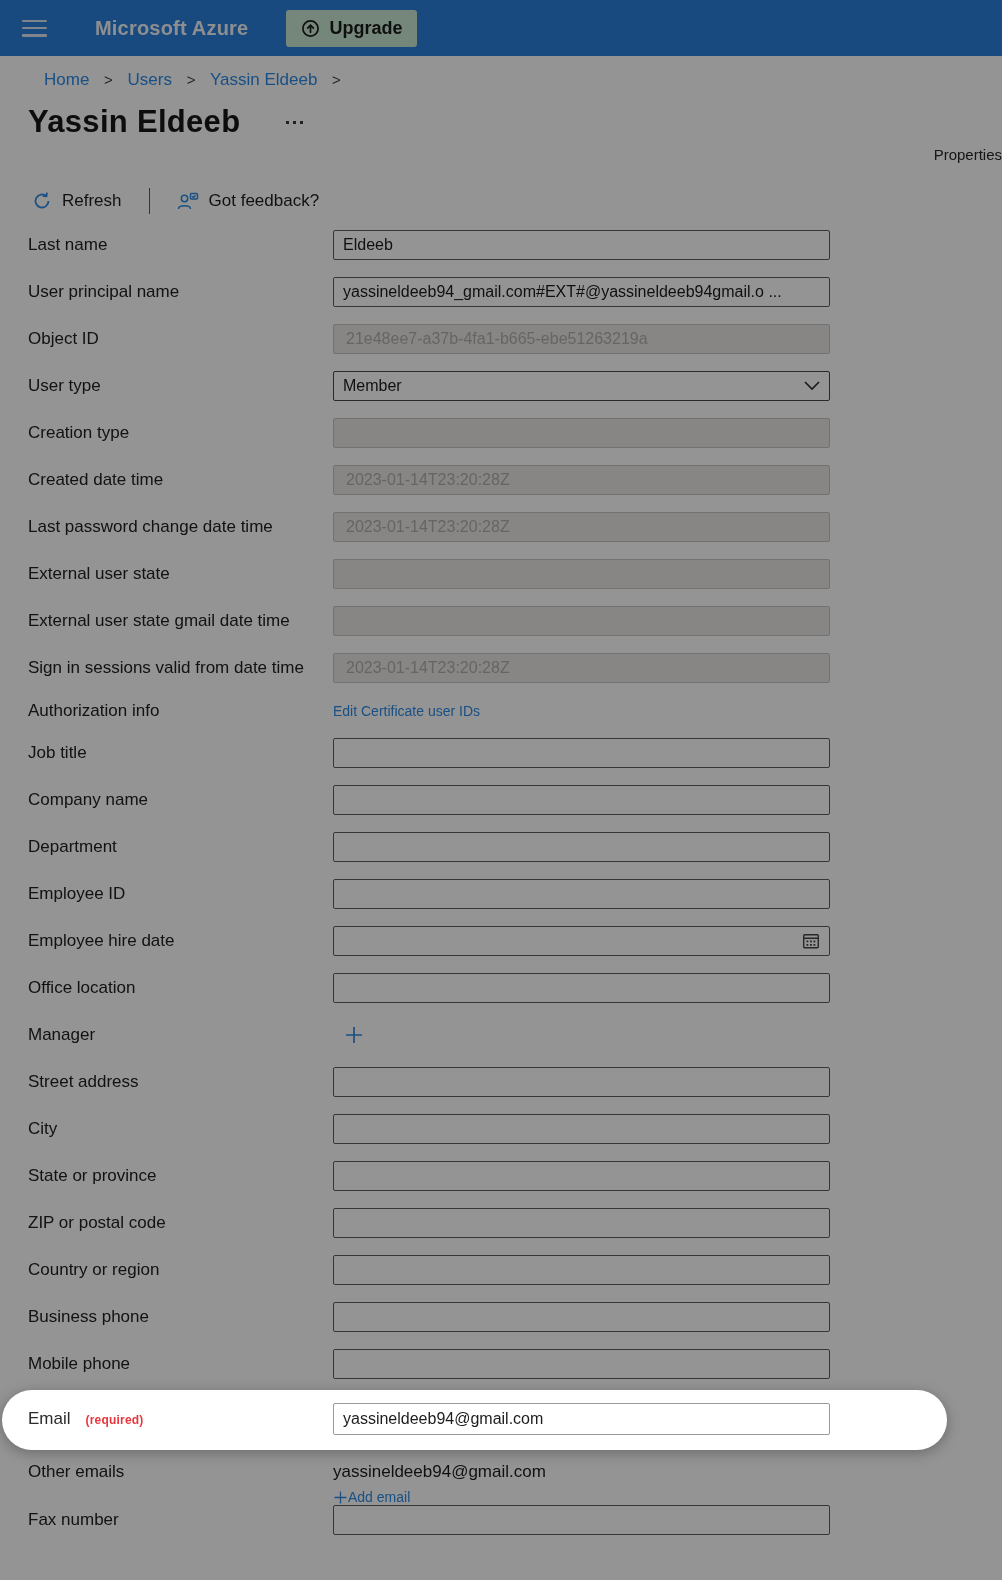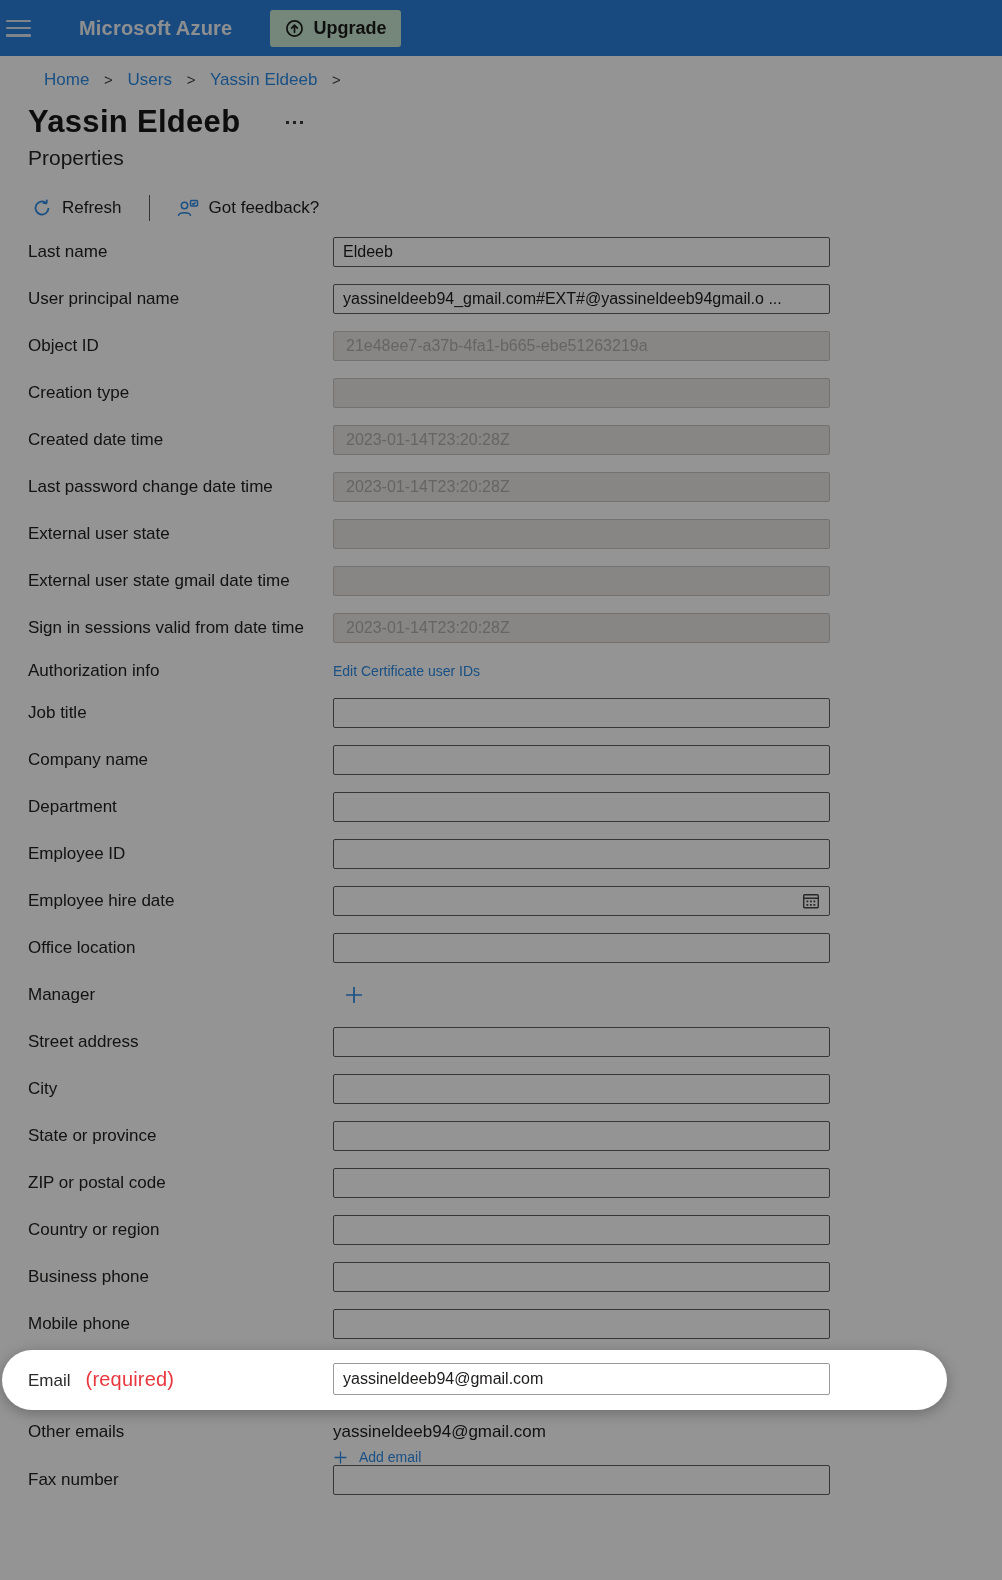--- a/index.html
+++ b/index.html
@@ -9,62 +9,62 @@
     --required:#e8373e;
     --overlay:rgba(0,0,0,0.42);
   }
   *{box-sizing:border-box;}
   html,body{margin:0;padding:0;}
   body{
     width:1002px;height:1580px;overflow:hidden;position:relative;
     background:#ffffff;font-family:"Liberation Sans",sans-serif;
   }
   
-  .topbar{height:56px;background:var(--header-bg);display:flex;align-items:center;padding-left:6px;}
+  .topbar{height:56px;background:var(--header-bg);display:flex;align-items:center;padding-left:22px;}
   .hamburger{width:25px;height:17px;display:flex;flex-direction:column;justify-content:space-between;background:none;border:none;padding:0;cursor:pointer;}
   .hamburger span{display:block;height:2.5px;background:#dbe5ee;border-radius:1px;}
   .brand{margin-left:48px;color:#f2f5f9;font-size:20px;font-weight:700;letter-spacing:.2px;}
   .upgrade-btn{margin-left:38px;height:37px;background:var(--upgrade-bg);border:none;border-radius:3px;display:flex;align-items:center;gap:9px;padding:0 15px;font-family:inherit;font-size:18px;font-weight:700;color:#1b1b1b;cursor:pointer;}
   
   .breadcrumb{padding:14px 0 0 44px;font-size:17px;}
   .breadcrumb a{color:var(--accent);text-decoration:none;}
   .sep{color:#3f3f3f;margin:0 10px;font-size:15px;}
   
   .title-row{display:flex;align-items:center;margin:14px 0 0 28px;}
   h1{margin:0;font-size:31px;font-weight:700;color:#181818;letter-spacing:.3px;}
   .more-dots{margin-left:42px;display:flex;gap:4px;background:none;border:none;padding:4px;cursor:pointer;}
   .more-dots i{width:3px;height:3px;background:#3a3a3a;display:block;}
-  .subtitle{margin:6px 0 12px 28px;font-size:21px;color:#262626;}
+  .subtitle{margin:6px 0 12px 28px;font-size:15px;color:#262626;text-align:right;}
   
   .toolbar{margin:25px 0 16px 32px;display:flex;align-items:center;}
   .tool-btn{display:flex;align-items:center;gap:10px;background:none;border:none;font-family:inherit;font-size:17px;color:#1e1e1e;cursor:pointer;padding:0;}
   .tb-divider{width:1px;height:26px;background:#5a5a5a;margin:0 27px;}
   
   .form{margin-top:12px;padding-left:28px;}
   .row{display:flex;align-items:center;min-height:30px;margin-bottom:17px;}
   .lbl{width:305px;flex-shrink:0;font-size:17px;color:#232221;}
   .textbox{width:497px;height:30px;border:1px solid #5e5e5e;border-radius:2px;background:#fff;display:flex;align-items:center;padding:0 9px;font-size:16px;color:#1d1c1b;white-space:nowrap;overflow:hidden;}
   .textbox.disabled{background:#e8e7e6;border-color:#c6c4c2;color:#b0aeac;padding-left:12px;}
   .textbox.dropdown{justify-content:space-between;border-color:#484848;cursor:pointer;}
   .textbox.datebox{justify-content:space-between;}
   .link{color:var(--accent);font-size:14px;text-decoration:none;}
   .row.compact{min-height:22px;margin-bottom:16px;}
   .row.manager-row{margin-top:7px;}
   .plus-btn{background:none;border:none;padding:0;margin-left:11px;height:20px;cursor:pointer;}
   
   .spotlight{position:relative;z-index:10;background:#ffffff;border-radius:30px;width:945px;margin:-6px 0 11px -26px;padding:13px 0 15px 26px;box-shadow:0 3px 14px rgba(0,0,0,0.28);}
   .spotlight .textbox{height:32px;border-color:#9a9a9a;}
   .spotlight .lbl{color:#2b2b2b;}
-  .required{color:var(--required);font-weight:400;margin-left:15px;font-size:20px;letter-spacing:.2px;}
+  .required{color:var(--required);font-weight:700;margin-left:15px;font-size:12px;letter-spacing:.2px;}
   
   .emails-row{align-items:flex-start;margin-bottom:0;}
   .emails-row .lbl{padding-top:1px;}
   .emails-stack{display:flex;flex-direction:column;gap:6px;}
   .email-val{font-size:17px;color:#1d1d1d;line-height:22px;}
-  .add-email{display:flex;align-items:center;gap:11px;}
+  .add-email{display:flex;align-items:center;gap:0;}
   
   .dim-overlay{position:absolute;inset:0;background:var(--overlay);z-index:5;pointer-events:none;}
 </style>
 </head>
 <body>
 
 <div class="page">
 
   <header class="topbar">
     <button class="hamburger">
@@ -126,20 +126,29 @@
         <span class="lbl"><span>Last name</span></span>
         <div class="textbox">Eldeeb</div>
       </div>
       <div class="row">
         <span class="lbl"><span>User principal name</span></span>
         <div class="textbox">yassineldeeb94_gmail.com#EXT#@yassineldeeb94gmail.o ...</div>
       </div>
       <div class="row">
         <span class="lbl"><span>Object ID</span></span>
         <div class="textbox disabled">21e48ee7-a37b-4fa1-b665-ebe51263219a</div>
+      </div>
+      <div class="row">
+        <span class="lbl"><span>User type</span></span>
+        <div class="textbox dropdown">
+          <span>Member</span>
+          <svg width="16" height="10" viewBox="0 0 16 10">
+            <path d="M1 1l7 7 7-7" fill="none" stroke="#2b2b2b" stroke-width="1.6"></path>
+          </svg>
+        </div>
       </div>
       <div class="row">
         <span class="lbl"><span>Creation type</span></span>
         <div class="textbox disabled"></div>
       </div>
       <div class="row">
         <span class="lbl"><span>Created date time</span></span>
         <div class="textbox disabled">2023-01-14T23:20:28Z</div>
       </div>
       <div class="row">

